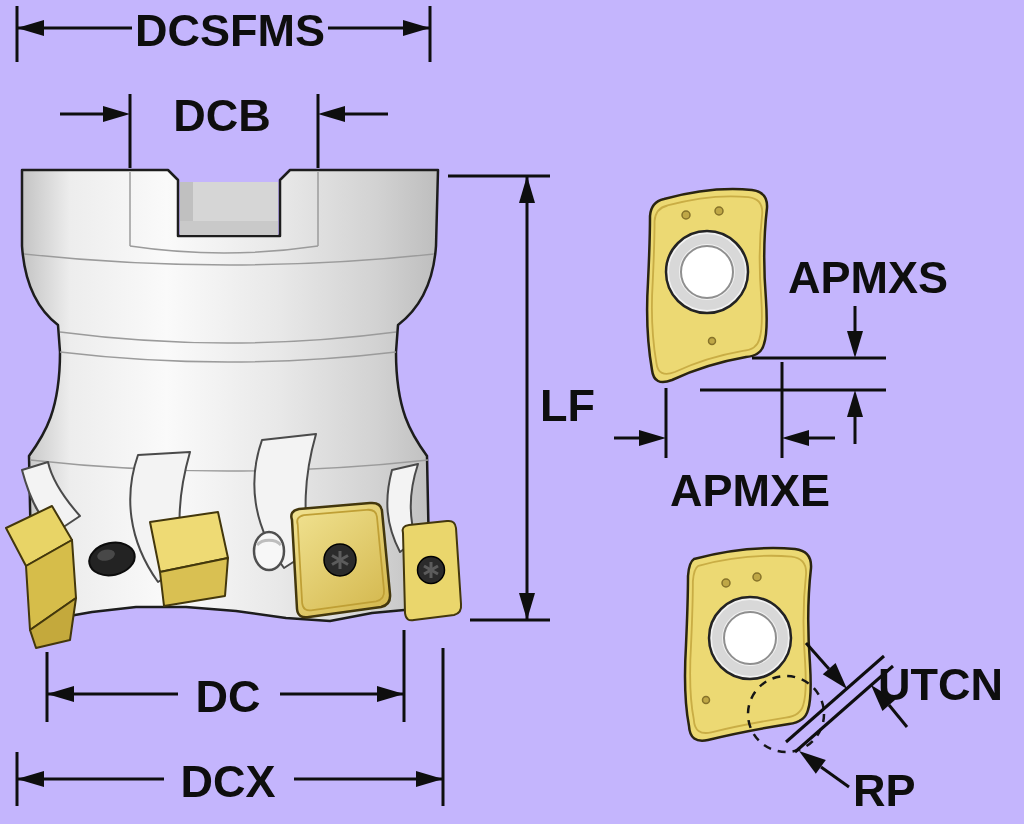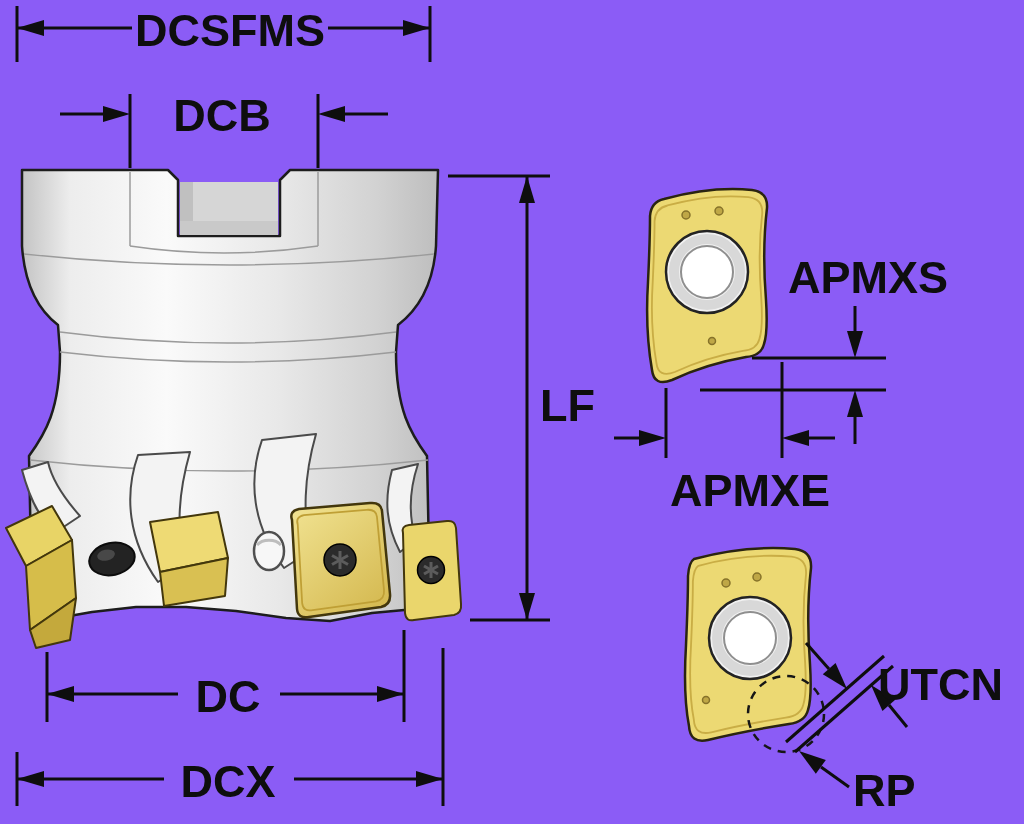--- a/index.html
+++ b/index.html
@@ -1,16 +1,16 @@
 <!DOCTYPE html>
 <html><head>
 <meta charset="utf-8">
 <style>
   html,body{margin:0;padding:0;background:#ffffff;}
-  .stage{position:relative;width:1024px;height:824px;background:#8b5cf6;overflow:hidden;}
+  .stage{position:relative;width:1024px;height:824px;background:#c4b5fd;overflow:hidden;}
   svg{display:block;}
   .dim-label{font-family:"Liberation Sans","DejaVu Sans",sans-serif;font-weight:700;font-size:45px;fill:#0e0e0e;}
   .dim-line{stroke:#0e0e0e;stroke-width:3;fill:none;}
   .thin-line{stroke:#9b9b9b;stroke-width:1.5;fill:none;}
   .arrow{fill:#0e0e0e;stroke:none;}
   .outline{stroke:#1d1d1d;stroke-width:2.5;stroke-linejoin:round;}
   .pocket{fill:#f3f3f3;stroke:#4a4a4a;stroke-width:2;stroke-linejoin:round;}
   .insert-edge{stroke:#43370c;stroke-width:2;stroke-linejoin:round;}
 </style>
 </head>

